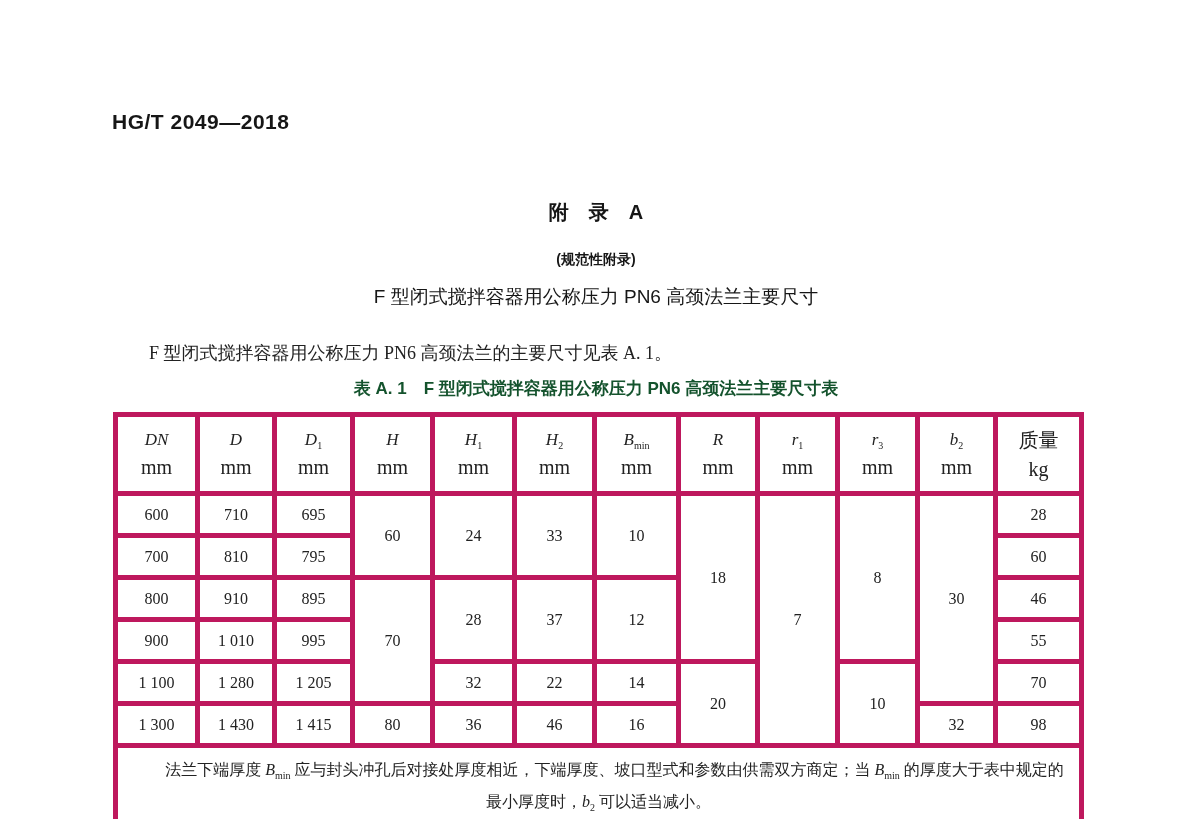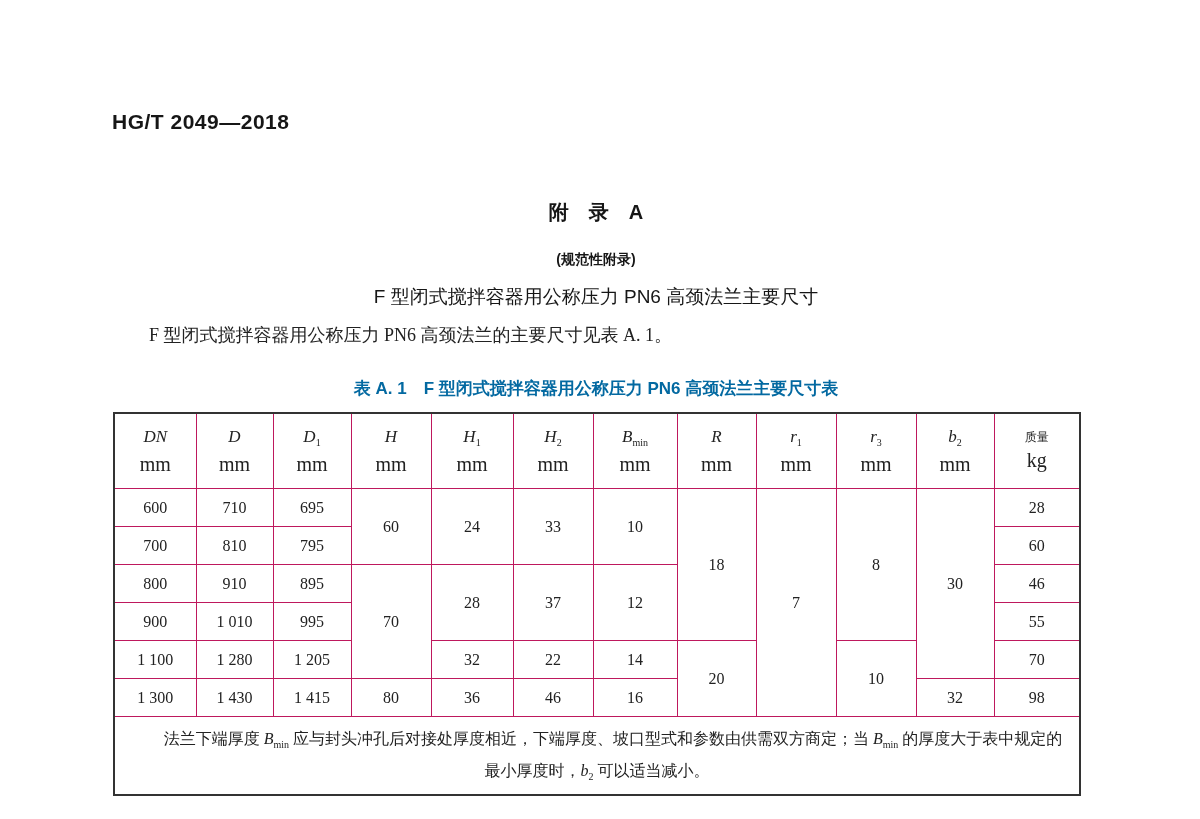--- a/index.html
+++ b/index.html
@@ -27,47 +27,47 @@
     position:absolute;top:251px;width:100%;
     font-family:"Liberation Sans","DejaVu Sans",sans-serif;
     font-weight:700;font-size:14px;color:#161616;
   }
   .appendix-heading{
     position:absolute;top:284px;width:100%;
     font-family:"Liberation Sans","DejaVu Sans",sans-serif;
     font-weight:400;font-size:19px;color:#161616;
   }
   .intro{
-    position:absolute;top:323px;width:100%;
+    position:absolute;top:341px;width:100%;
     font-size:18px;text-indent:2em;color:#222;
   }
   .table-caption{
     position:absolute;top:377px;width:100%;
     font-family:"Liberation Sans","DejaVu Sans",sans-serif;
-    font-weight:700;font-size:17px;color:#0369a1;
+    font-weight:700;font-size:17px;color:#14532d;
   }
   table.dims{
     position:absolute;top:412px;left:0;
     border-collapse:collapse;table-layout:fixed;
     width:966px;
   }
   table.dims th,table.dims td{
-    border:1px solid #be185d;
+    border:5px solid #be185d;
     text-align:center;vertical-align:middle;
     font-size:16px;color:#222;
     padding:0;
   }
   table.dims{border:2px solid #333;}
   th.hcell{height:74px;font-weight:400;}
   td.bcell{height:37px;}
   .sym{font-size:17px;line-height:1.5;}
   .it{font-style:italic;font-family:"Liberation Serif","DejaVu Serif",serif;}
   sub{font-size:10px;}
   .unit{font-size:20px;line-height:1.4;}
-  .cjk-sym{font-size:12px;font-style:normal;}
+  .cjk-sym{font-size:20px;font-style:normal;}
   td.note-cell{text-align:left;height:76px;}
   p.note{
     margin:6px 14px 8px 14px;
     font-size:16px;line-height:1.95;text-indent:2em;color:#222;
   }
 </style>
 </head>
 <body>
 
 <div class="doc-header">HG/T 2049—2018</div>

